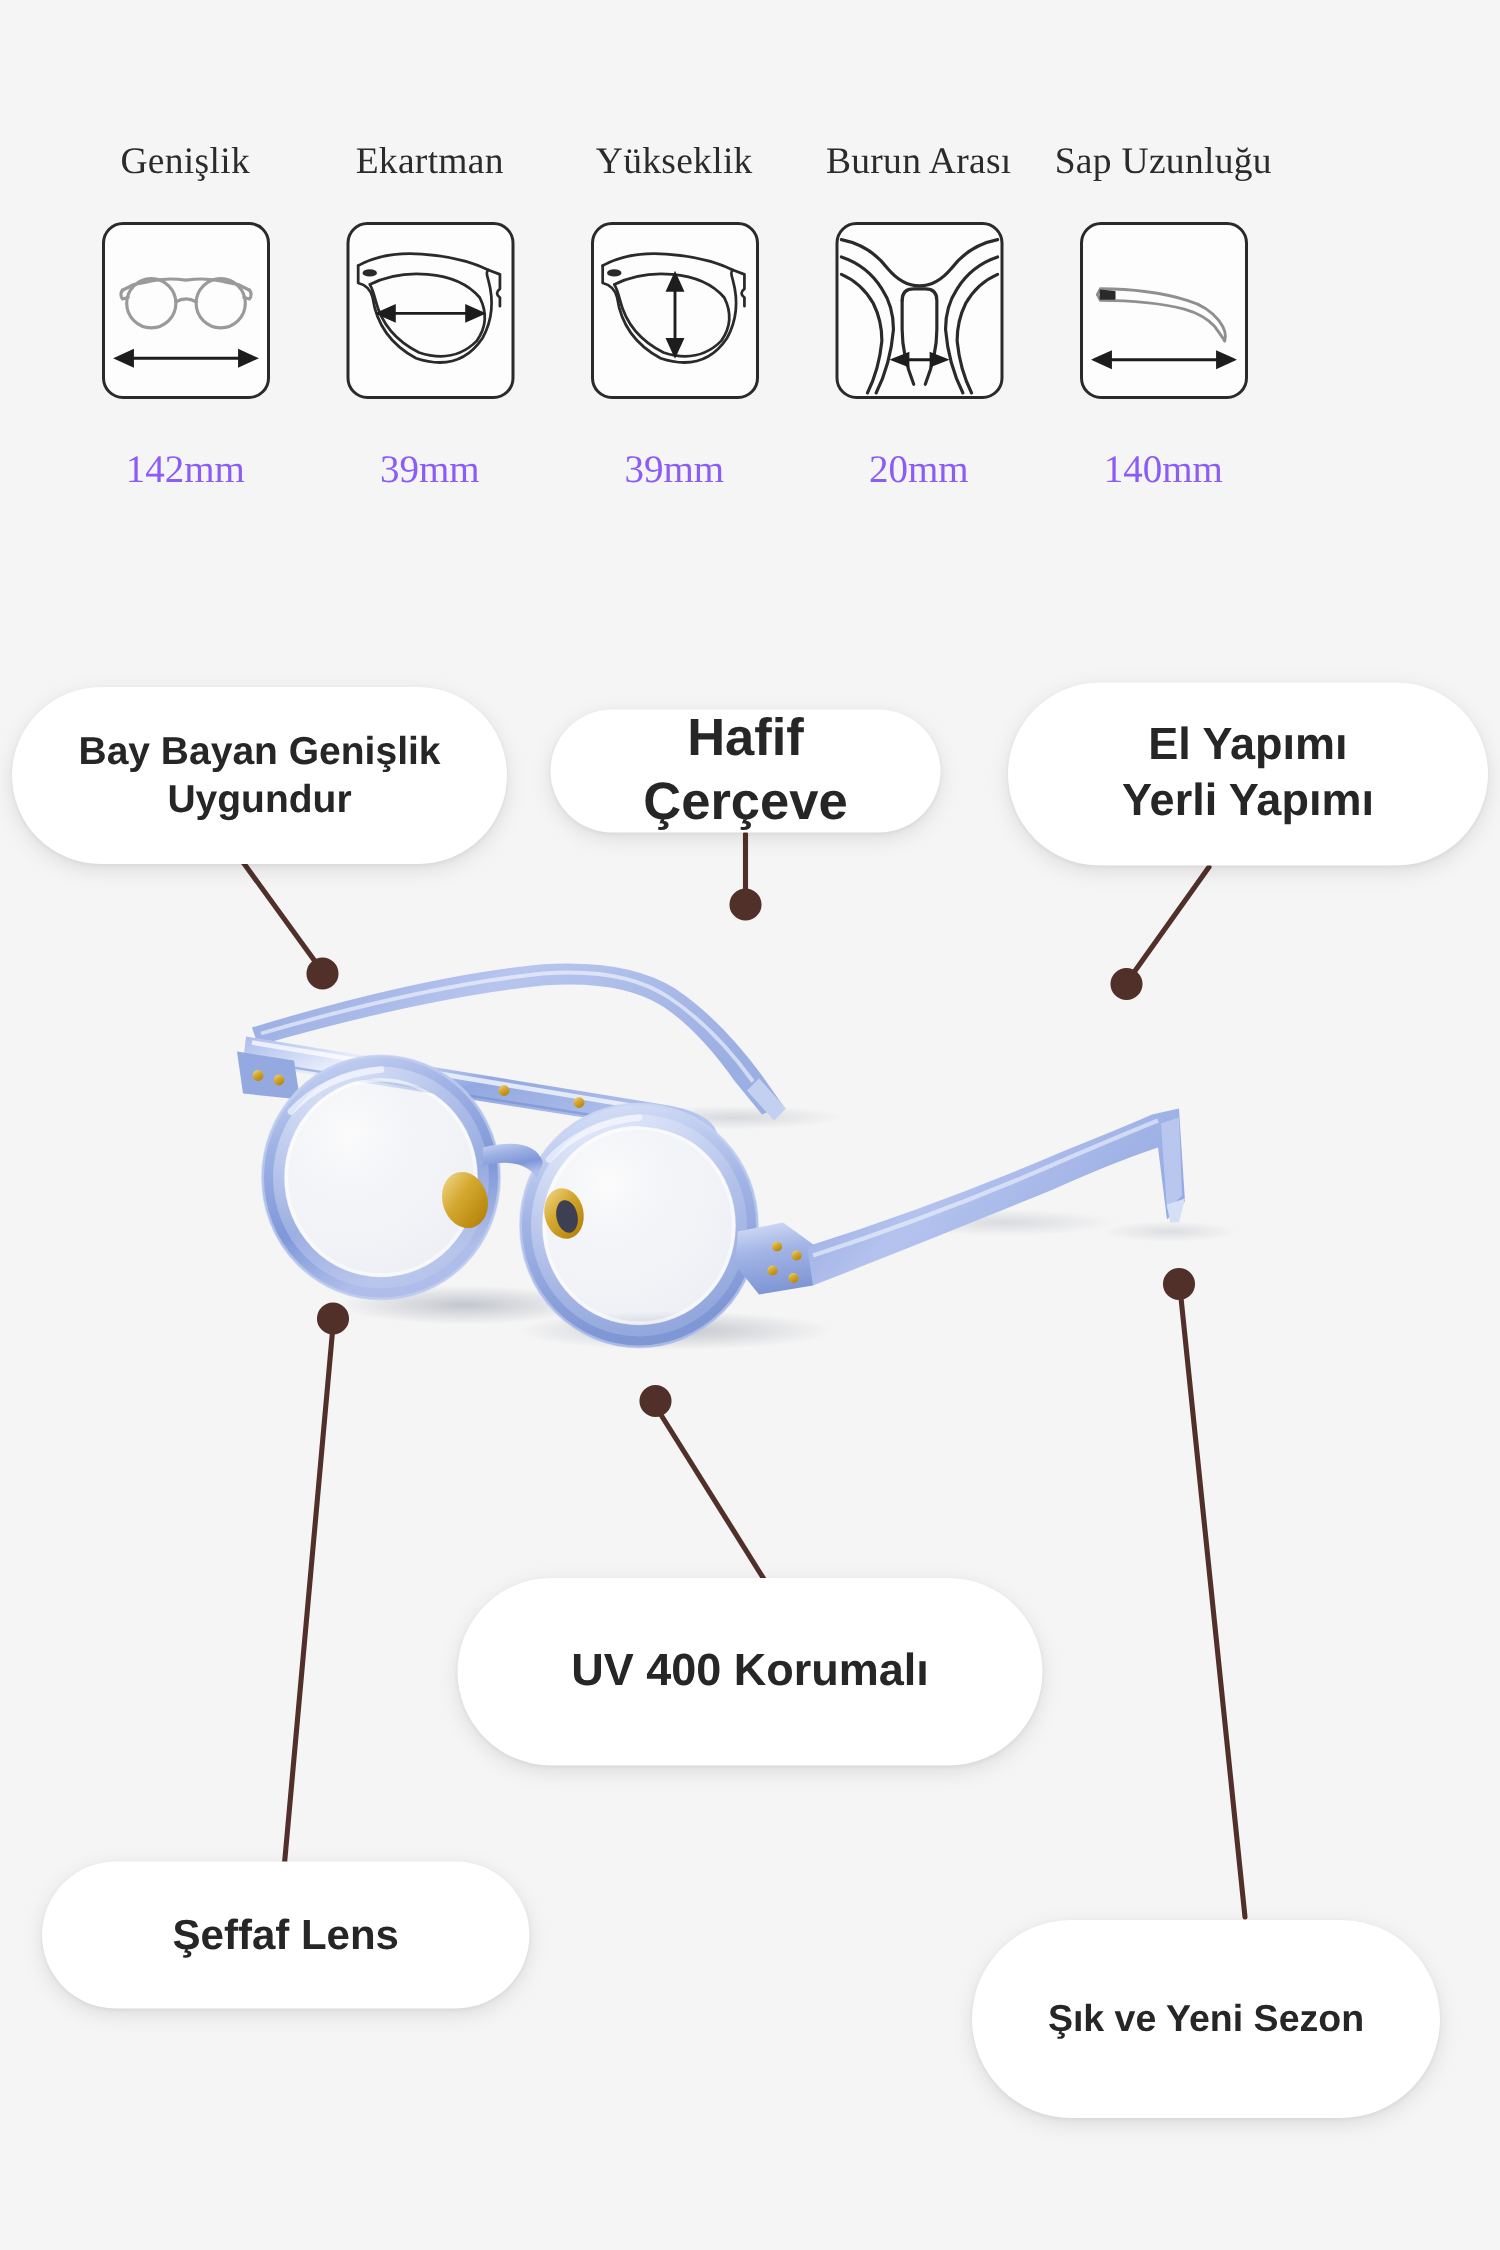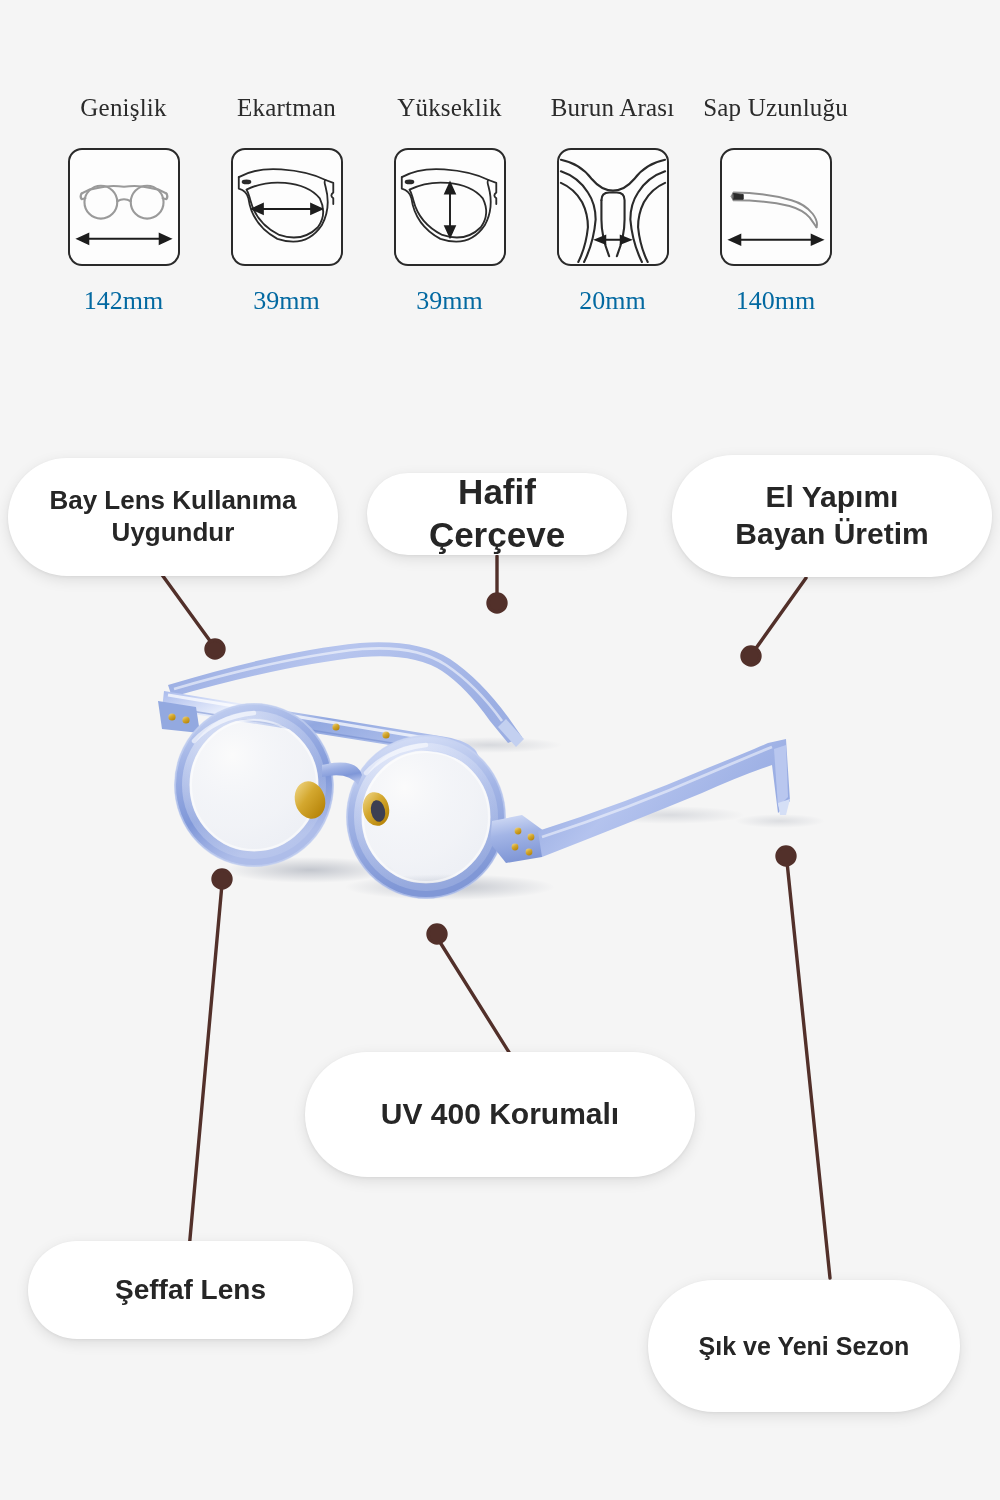--- a/index.html
+++ b/index.html
@@ -50,22 +50,22 @@
     display: flex;
     align-items: center;
     justify-content: center;
     box-sizing: border-box;
     overflow: hidden;
   }
   .spec-box svg { display: block; }
   .spec-value {
     font-family: "Liberation Serif", serif;
     font-size: 26px;
-    color: #0369a1;
-    margin-top: 22px;
+    color: #8b5cf6;
+    margin-top: 34px;
     line-height: 1;
   }
 
   
   .pill {
     position: absolute;
     background: #ffffff;
     border-radius: 70px;
     box-shadow: 0 4px 14px rgba(0,0,0,0.10), 0 1px 3px rgba(0,0,0,0.06);
     display: flex;
@@ -341,33 +341,33 @@
              L640 176 L628 188 L622 140
              Q592 150 552 168 Q474 200 392 232 Z" fill="url(#templeGrad)"></path>
     <path d="M392 212 Q478 184 560 148 Q602 130 622 122" stroke="#ffffff" stroke-width="2.8" fill="none" opacity="0.5"></path>
     <path d="M624 124 L636 120 L638 172 L628 182 Z" fill="#b9c7ef"></path>
     <path d="M628 178 L640 174 L636 190 L630 190 Z" fill="#d5dff6"></path>
   </svg>
 </div>
 
 <div class="pill" id="pill-unisex">
   <div>
-    <span>Bay Lens Kullanıma</span>
+    <span>Bay Bayan Genişlik</span>
     <span>Uygundur</span>
   </div>
 </div>
 
 <div class="pill" id="pill-light">
   <span>Hafif Çerçeve</span>
 </div>
 
 <div class="pill" id="pill-handmade">
   <div>
     <span>El Yapımı</span>
-    <span>Bayan Üretim</span>
+    <span>Yerli Yapımı</span>
   </div>
 </div>
 
 <div class="pill" id="pill-uv">
   <span>UV 400 Korumalı</span>
 </div>
 
 <div class="pill" id="pill-lens">
   <span>Şeffaf Lens</span>
 </div>

